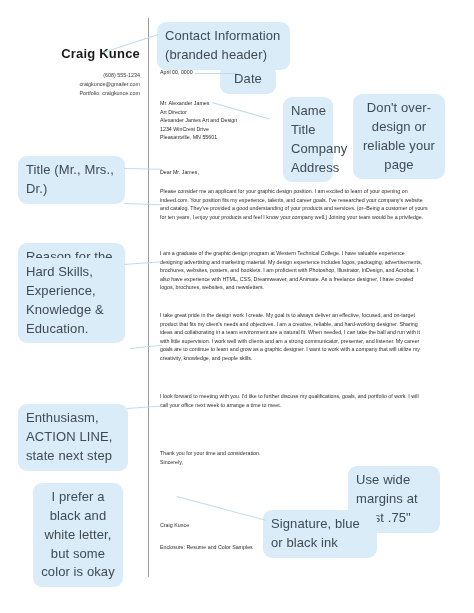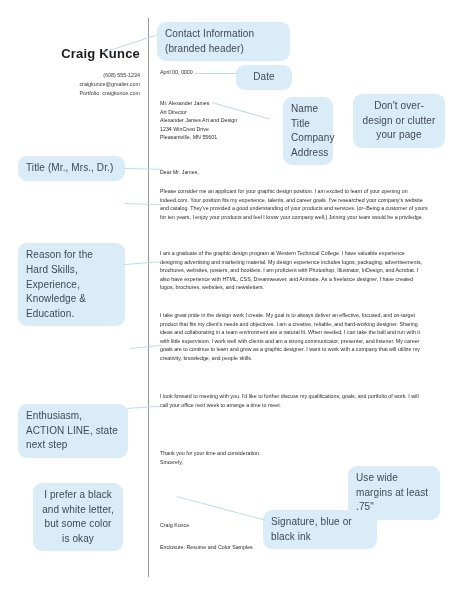--- a/index.html
+++ b/index.html
@@ -28,21 +28,21 @@
     height: 559px;
     background: #9a9a9a;
   }
 
   
   .callout {
     position: absolute;
     background: #d9ecf7;
     border-radius: 9px;
     color: #3f4a54;
-    font-size: 10px;
+    font-size: 13px;
     line-height: 1.45;
     padding: 5px 8px;
     box-sizing: border-box;
     letter-spacing: .1px;
   }
   .callout.center { text-align: center; }
 
   
   .leader {
     position: absolute;
@@ -143,33 +143,33 @@
     </div>
 
     <div class="blk" style="top:543px;left:0;">
       <div>Enclosure: Resume and Color Samples</div>
     </div>
   </div>
 
   <div class="callout" style="left:157px; top:22px; width:133px;">Contact Information (branded header)</div>
   <div class="leader" style="left:103px; top:52px; width:58px; transform:rotate(-18deg);"></div>
 
-  <div class="callout center" style="left:236px; top:65px; width:56px;">Date</div>
+  <div class="callout center" style="left:220px; top:65px; width:56px;">Date</div>
   <div class="leader" style="left:195px; top:73px; width:42px;"></div>
 
   <div class="callout" style="left:267px; top:97px; width:50px;margin-left:16px;">
     <div>Name</div>
     <div>Title</div>
     <div>Company</div>
     <div>Address</div>
   </div>
   <div class="leader" style="left:212px; top:102px; width:60px; transform:rotate(16deg);"></div>
 
 
-  <div class="callout center" style="left:353px; top:94px; width:92px;">Don't over-design or clutter your page</div>
+  <div class="callout center" style="left:353px; top:94px; width:92px;">Don't over-design or reliable your page</div>
 
   <div class="callout" style="left:348px; top:466px; width:92px;">Use wide margins at least .75"</div>
 
   <div class="callout" style="left:263px; top:510px; width:114px;">Signature, blue or black ink</div>
   <div class="leader" style="left:177px; top:496px; width:92px; transform:rotate(15deg);"></div>
 
   <div class="callout" style="left:18px; top:156px; width:107px;">Title (Mr., Mrs., Dr.)</div>
   <div class="leader" style="left:124px; top:168px; width:38px; transform:rotate(1deg);"></div>
 
   <div class="callout" style="left:18px; top:195px; width:107px;margin-top:48px;">Reason for the letter</div>

